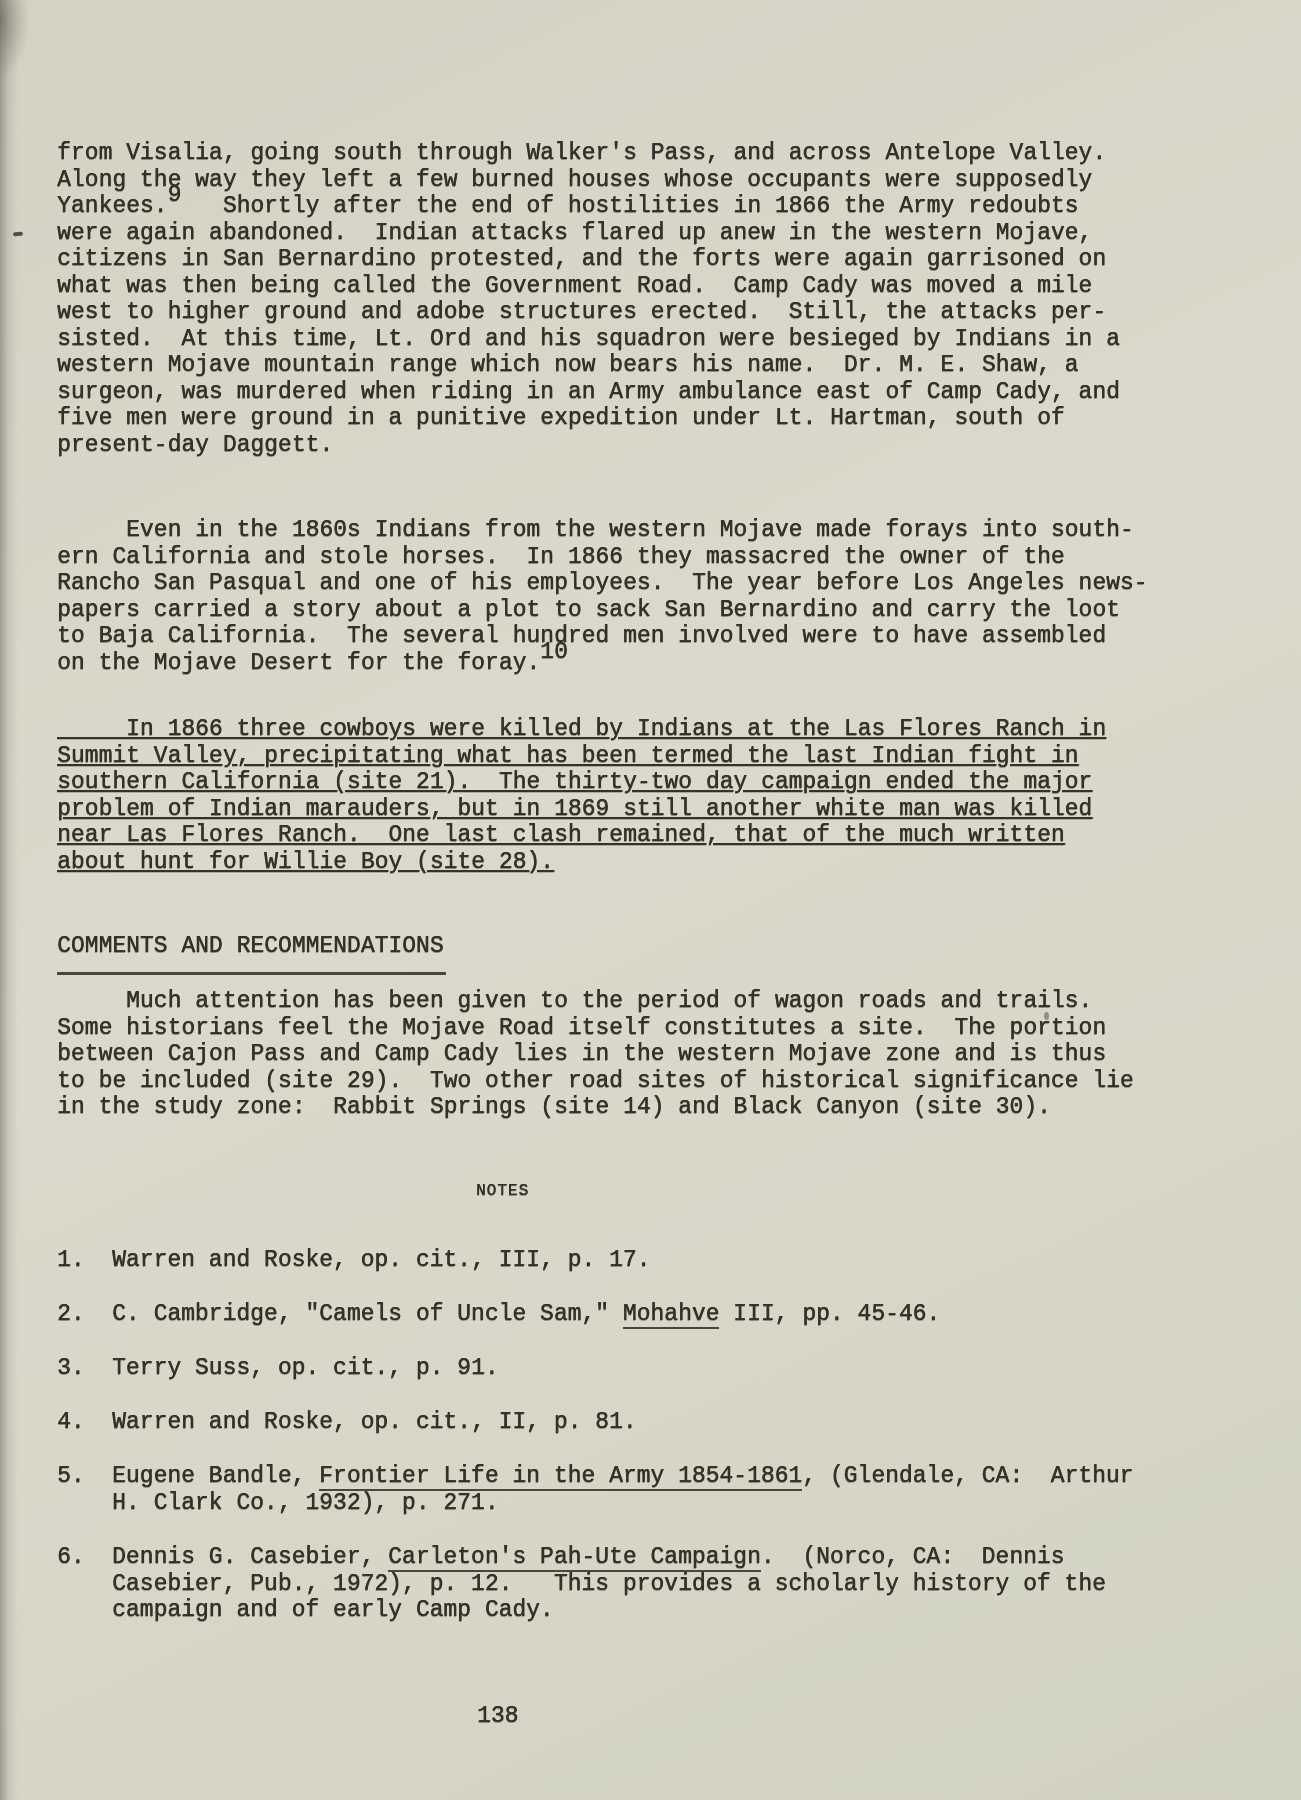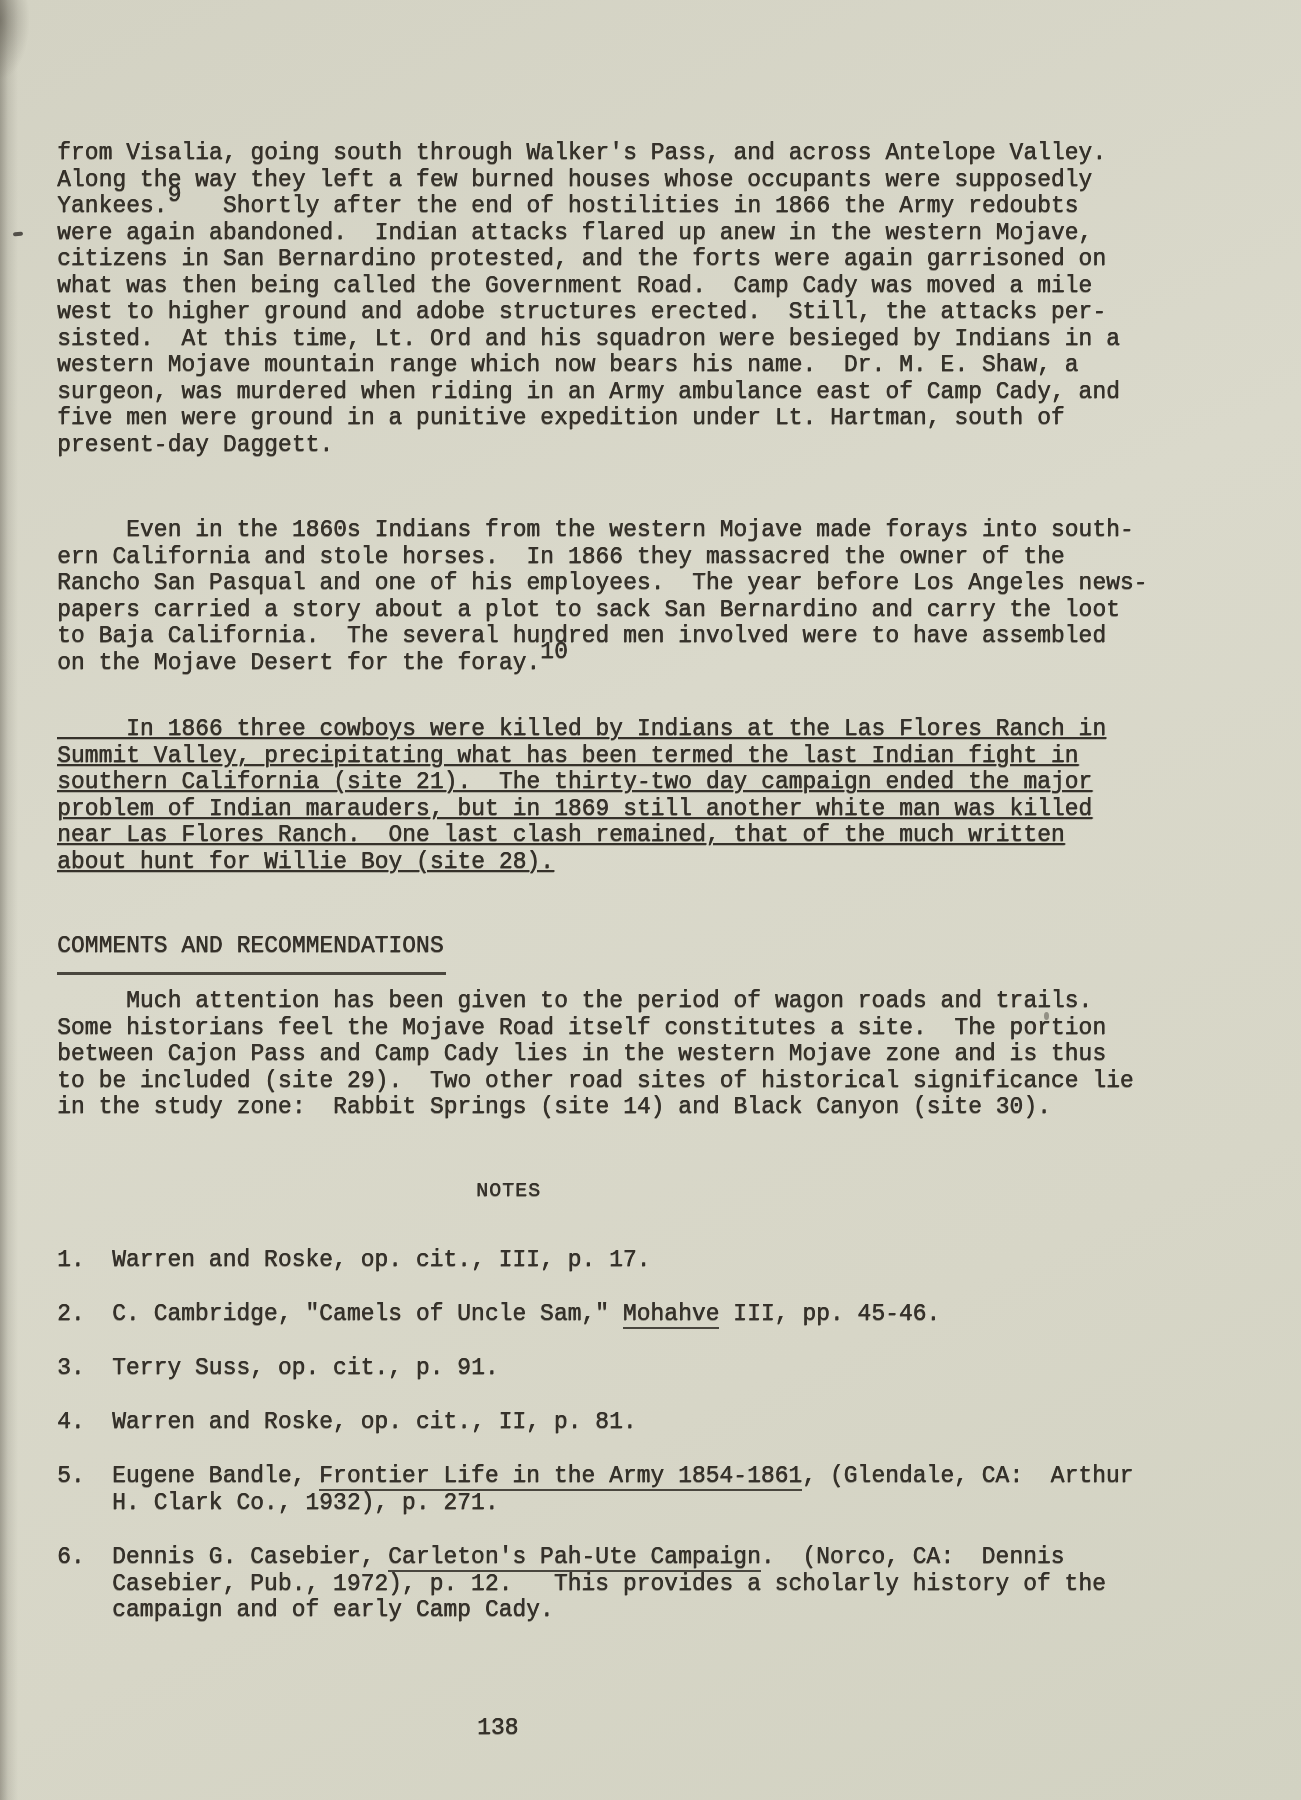--- a/index.html
+++ b/index.html
@@ -29,30 +29,30 @@
   #para-3{top:988px;}
   .text-line{white-space:pre;}
   .sup{position:relative;top:-11px;}
   .i{}
   .u{border-bottom:2.5px solid rgba(58,54,47,0.9);}
   .section-heading{
     position:absolute;left:57px;top:933px;margin:0;
     font-size:23px;font-weight:normal;letter-spacing:0;
   }
   .section-heading .hd-text{border-bottom:3px solid rgba(58,54,47,0.9);padding-bottom:13px;padding-right:3px;}
-  .notes-title{position:absolute;left:476px;top:1178px;font-size:20px;letter-spacing:1px;}
+  .notes-title{position:absolute;left:476px;top:1178px;font-size:16px;letter-spacing:1px;}
   .note{position:absolute;left:57px;display:flex;}
   #note-0{top:1247px;}
   #note-1{top:1301px;}
   #note-2{top:1355px;}
   #note-3{top:1409px;}
   #note-4{top:1463px;}
   #note-5{top:1544px;}
   .note-num{width:55px;flex-shrink:0;}
-  .page-number{position:absolute;left:477px;top:1703px;margin-top:12px;}
+  .page-number{position:absolute;left:477px;top:1703px;}
 </style>
 </head>
 <body>
 
 <div class="page">
   <div class="edge-left"></div>
   <div class="corner-tl"></div>
   <div class="speck-1"></div>
   <div class="speck-2"></div>
 

